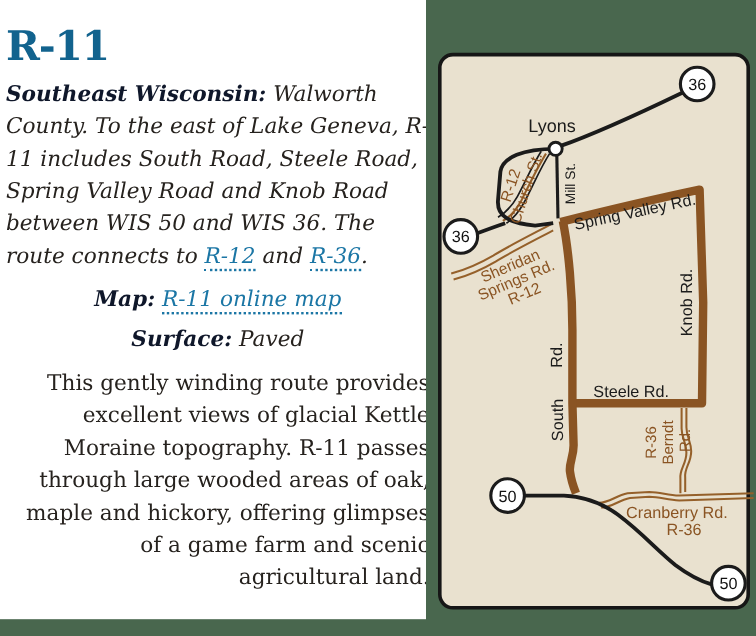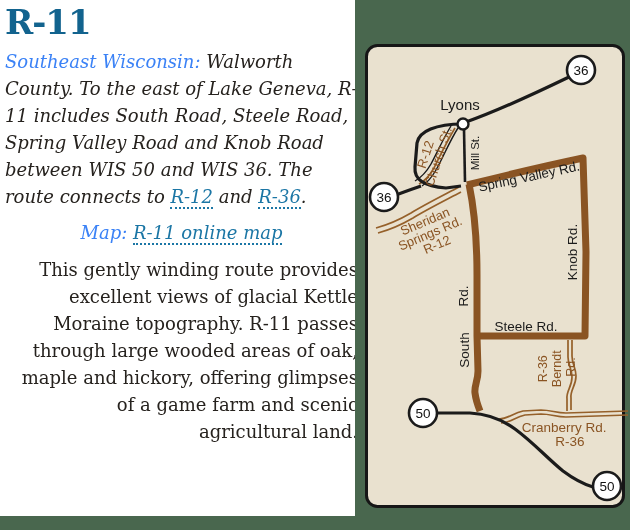--- a/index.html
+++ b/index.html
@@ -2,28 +2,28 @@
 <html><head>
 <meta charset="utf-8">
 <style>
   html,body{margin:0;padding:0;}
   body{
     width:630px;height:530px;position:relative;overflow:hidden;
     background:#ffffff;
     font-family:"DejaVu Serif", serif;
   }
   
-  .text-col{position:absolute;left:5px;top:3px;width:353px;color:#26221e;}
+  .text-col{position:absolute;left:5px;top:20px;width:353px;color:#26221e;}
   .page-title{
     margin:0 0 7px 0;font-size:34px;line-height:38px;font-weight:bold;
     color:#12638e;letter-spacing:-1px;
   }
   .body-text{font-size:18px;line-height:27px;}
   .intro{margin:0 0 9px 0;font-style:italic;}
-  .blue-label{color:#3b82f6;font-weight:normal;font-style:italic;}
+  .blue-label{color:#0f172a;font-weight:bold;font-style:italic;}
   .doclink{
     color:#1b76a5;font-style:italic;text-decoration:none;cursor:pointer;
     border-bottom:2px dotted #1b76a5;
   }
   .meta{margin:0 0 6px 0;font-style:italic;text-align:center;}
   .desc{margin:10px 0 0 0;font-style:normal;text-align:right;}
   
   .bottom-band{position:absolute;left:0;top:516px;width:630px;height:14px;background:#49674e;}
   .map-panel{position:absolute;left:355px;top:0;width:275px;height:530px;}
   .map-panel svg{display:block;}
@@ -33,20 +33,21 @@
 <body>
 
 <div class="text-col">
   <h1 class="page-title">R-11</h1>
 
   <p class="intro body-text"><span class="blue-label">Southeast Wisconsin:</span><span> Walworth County. To the east of Lake Geneva, R-11 includes South Road, Steele Road, Spring Valley Road and Knob Road between WIS 50 and WIS 36. The route connects to </span><a class="doclink">R-12</a><span> and </span><a class="doclink">R-36</a><span>.</span></p>
 
   <p class="meta body-text"><span class="blue-label">Map:</span> <a class="doclink">R-11 online map</a></p>
 
 
+  <p class="meta body-text"><span class="blue-label">Surface:</span> <span>Paved</span></p>
 
   <p class="desc body-text">This gently winding route provides excellent views of glacial Kettle Moraine topography. R-11 passes through large wooded areas of oak, maple and hickory, offering glimpses of a game farm and scenic agricultural land.</p>
 </div>
 
 <div class="bottom-band"></div>
 
 <div class="map-panel">
 <svg width="275" height="530" viewBox="355 0 275 530" xmlns="http://www.w3.org/2000/svg">
 
   <rect x="355" y="0" width="275" height="530" fill="#49674e"></rect>

